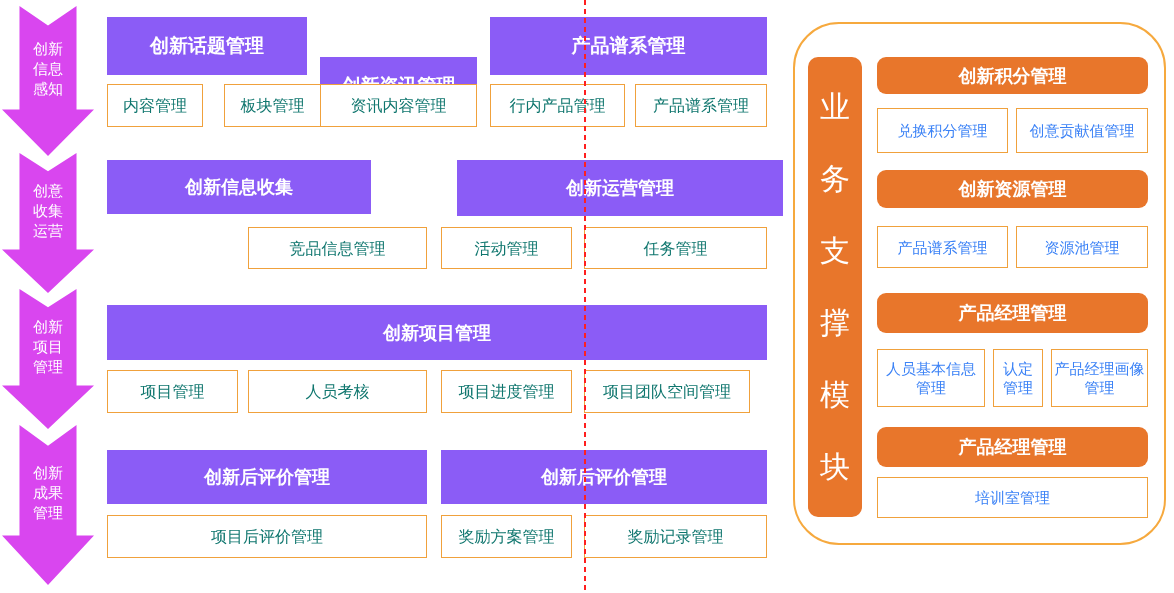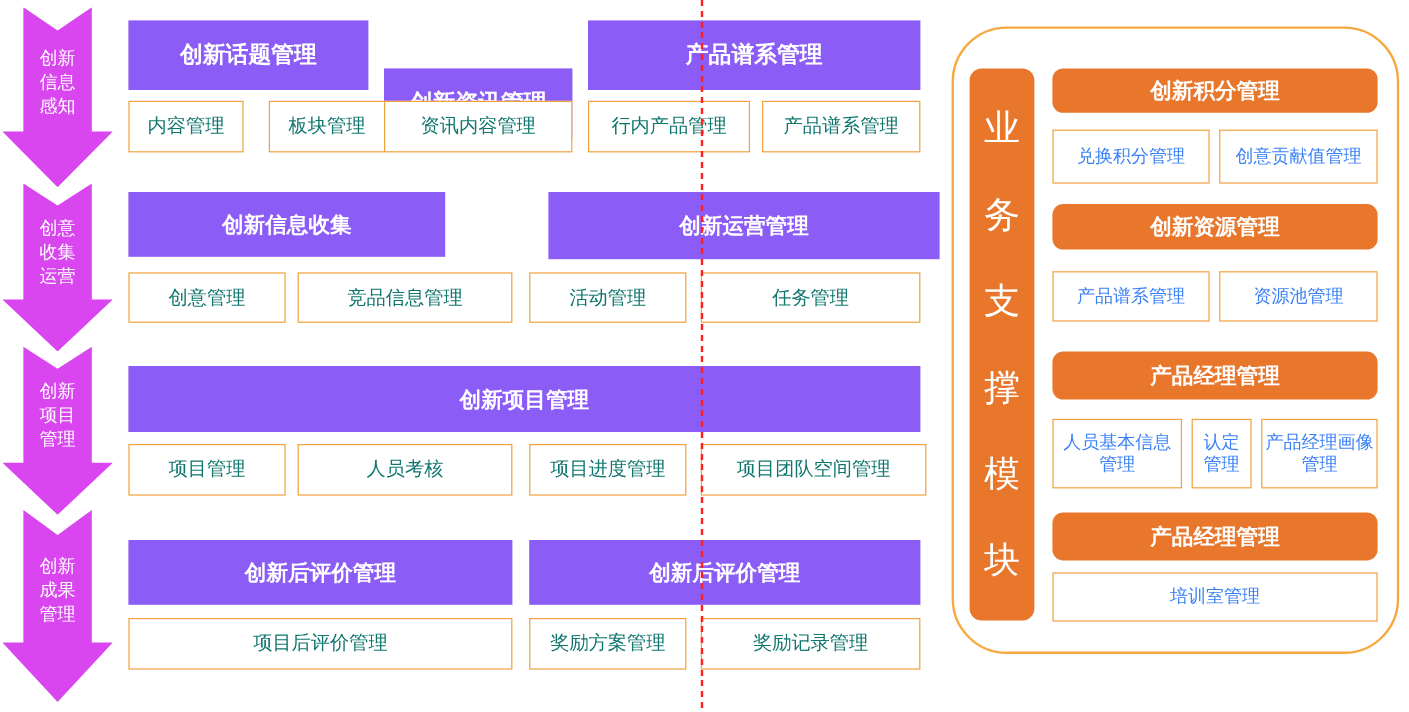--- a/index.html
+++ b/index.html
@@ -87,32 +87,31 @@
   <div class="mod-box" style="left:224px;top:84px;width:97px;height:43px;">板块管理</div>
 
   <div class="grp-header big" style="left:320px;top:17px;width:157px;height:58px;margin-top:40px;">创新资讯管理</div>
   <div class="mod-box" style="left:320px;top:84px;width:157px;height:43px;">资讯内容管理</div>
 
   <div class="grp-header big" style="left:490px;top:17px;width:277px;height:58px;">产品谱系管理</div>
   <div class="mod-box" style="left:490px;top:84px;width:135px;height:43px;">行内产品管理</div>
   <div class="mod-box" style="left:635px;top:84px;width:132px;height:43px;">产品谱系管理</div>
 
   <div class="grp-header" style="left:107px;top:160px;width:264px;height:54px;">创新信息收集</div>
-  <div class="mod-box" style="left:107px;top:227px;width:131px;height:42px;">创意管理</div>
   <div class="mod-box" style="left:248px;top:227px;width:179px;height:42px;">竞品信息管理</div>
 
   <div class="grp-header" style="left:441px;top:160px;width:326px;height:56px;margin-left:16px;">创新运营管理</div>
   <div class="mod-box" style="left:441px;top:227px;width:131px;height:42px;">活动管理</div>
   <div class="mod-box" style="left:584px;top:227px;width:183px;height:42px;">任务管理</div>
 
   <div class="grp-header" style="left:107px;top:305px;width:660px;height:55px;">创新项目管理</div>
   <div class="mod-box" style="left:107px;top:370px;width:131px;height:43px;">项目管理</div>
   <div class="mod-box" style="left:248px;top:370px;width:179px;height:43px;">人员考核</div>
   <div class="mod-box" style="left:441px;top:370px;width:131px;height:43px;">项目进度管理</div>
-  <div class="mod-box" style="left:584px;top:370px;width:188px;height:43px;">项目团队空间管理</div>
+  <div class="mod-box" style="left:584px;top:370px;width:166px;height:43px;">项目团队空间管理</div>
 
   <div class="grp-header" style="left:107px;top:450px;width:320px;height:54px;">创新后评价管理</div>
   <div class="mod-box" style="left:107px;top:515px;width:320px;height:43px;">项目后评价管理</div>
 
   <div class="grp-header" style="left:441px;top:450px;width:326px;height:54px;">创新后评价管理</div>
   <div class="mod-box" style="left:441px;top:515px;width:131px;height:43px;">奖励方案管理</div>
   <div class="mod-box" style="left:584px;top:515px;width:183px;height:43px;">奖励记录管理</div>
 
   <div class="red-divider"></div>
 

